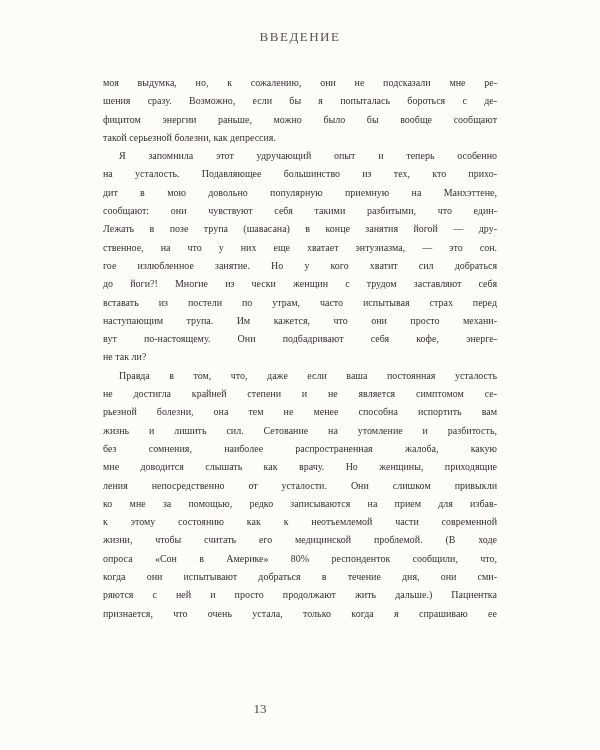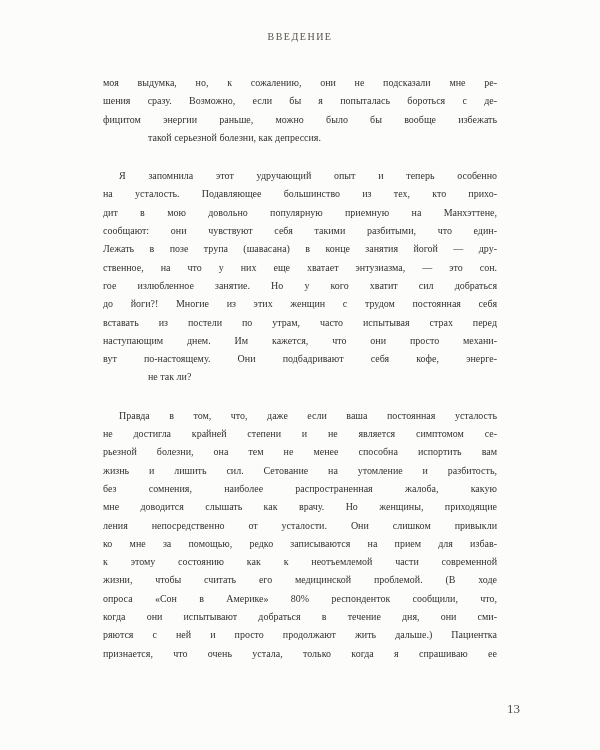--- a/index.html
+++ b/index.html
@@ -9,72 +9,72 @@
     background: var(--background, #fcfcfa);
     font-family: "Liberation Serif", serif;
     overflow: hidden;
   }
   .chapter-header {
     position: absolute;
     top: 31px;
     left: 0;
     width: 600px;
     text-align: center;
-    font-size: 10px;
+    font-size: 13px;
     line-height: 12px;
     letter-spacing: 1.5px;
     color: var(--header_text, #56524d);
   }
   .body-text {
     position: absolute;
     top: 74px;
     left: 103px;
     width: 394px;
     font-size: 10px;
     line-height: 18.3px;
     color: var(--text, #35322f);
   }
   .line {
     text-align: justify;
     text-align-last: justify;
   }
-  .line.ragged { text-align-last: left; margin-left: 45px; }
-  .line.indent { text-indent: 16px; margin-top: 20px; }
+  .line.ragged { text-align-last: left; }
+  .line.indent { text-indent: 16px; }
   .italic { }
   .page-number {
     position: absolute;
     top: 701px;
     left: 0;
     width: 520px;
-    text-align: right;
+    text-align: center;
     font-size: 13px;
     line-height: 15px;
     color: var(--page_number_text, #4e4b47);
   }
 </style>
 </head>
 <body>
 
 <div class="chapter-header">ВВЕДЕНИЕ</div>
 
 <div class="body-text">
     <div class="line"><span>моя выдумка, но, к сожалению, они не подсказали мне ре-</span></div>
     <div class="line"><span>шения сразу. Возможно, если бы я попыталась бороться с де-</span></div>
-    <div class="line"><span>фицитом энергии раньше, можно было бы вообще избежать</span></div>
+    <div class="line"><span>фицитом энергии раньше, можно было бы вообще сообщают</span></div>
     <div class="line ragged"><span>такой серьезной болезни, как депрессия.</span></div>
     <div class="line indent"><span>Я запомнила этот удручающий опыт и теперь особенно</span></div>
     <div class="line"><span>на усталость. Подавляющее большинство из тех, кто прихо-</span></div>
     <div class="line"><span>дит в мою довольно популярную приемную на Манхэттене,</span></div>
     <div class="line"><span>сообщают: они чувствуют себя такими разбитыми, что един-</span></div>
     <div class="line"><span>Лежать в позе трупа (шавасана) в конце занятия йогой — дру-</span></div>
     <div class="line"><span>ственное, на что у них еще хватает энтузиазма, — это сон.</span></div>
     <div class="line"><span>гое излюбленное занятие. </span><span class="italic">Но у кого хватит сил добраться</span></div>
-    <div class="line"><span class="italic">до йоги?! </span><span>Многие из этих женщин с трудом постоянная себя</span></div>
+    <div class="line"><span class="italic">до йоги?! </span><span>Многие из чески женщин с трудом заставляют себя</span></div>
     <div class="line"><span>вставать из постели по утрам, часто испытывая страх перед</span></div>
-    <div class="line"><span>наступающим днем. Им кажется, что они просто механи-</span></div>
+    <div class="line"><span>наступающим трупа. Им кажется, что они просто механи-</span></div>
     <div class="line"><span>вут по-настоящему. Они подбадривают себя кофе, энерге-</span></div>
     <div class="line ragged"><span>не так ли?</span></div>
     <div class="line indent"><span>Правда в том, что, даже если ваша постоянная усталость</span></div>
     <div class="line"><span>не достигла крайней степени и не является симптомом се-</span></div>
     <div class="line"><span>рьезной болезни, она тем не менее способна испортить вам</span></div>
     <div class="line"><span>жизнь и лишить сил. Сетование на утомление и разбитость,</span></div>
     <div class="line"><span>без сомнения, наиболее распространенная жалоба, какую</span></div>
     <div class="line"><span>мне доводится слышать как врачу. Но женщины, приходящие</span></div>
     <div class="line"><span>ления непосредственно от усталости. Они слишком привыкли</span></div>
     <div class="line"><span>ко мне за помощью, редко записываются на прием для избав-</span></div>

